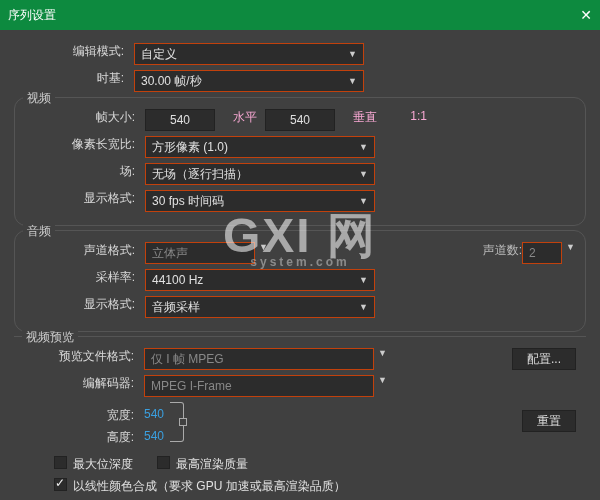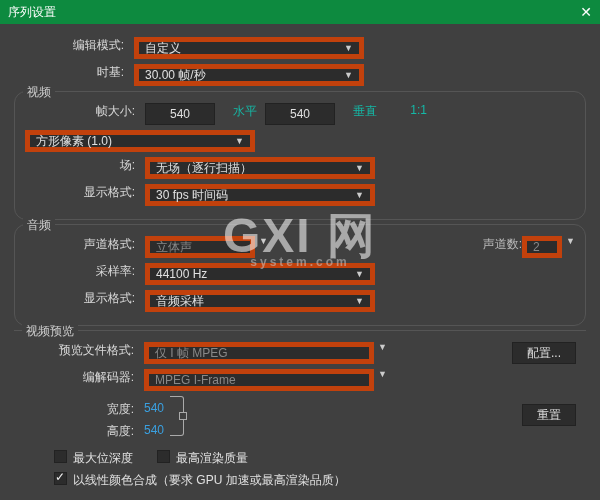--- a/index.html
+++ b/index.html
@@ -6,44 +6,44 @@
   body {
     width: 600px; height: 500px;
     background: #404040;
     font-family: "Microsoft YaHei", sans-serif;
     font-size: 12px;
     color: #e0e0e0;
     overflow: hidden;
     position: relative;
   }
   .titlebar {
-    height: 24px;
+    height: 30px;
     background: #0d8a3f;
     display: flex;
     align-items: center;
     justify-content: space-between;
     padding: 8px 8px;
     color: #fff;
   }
   .close-x { cursor: pointer; font-size: 14px; }
   .content { padding: 8px 14px 4px 14px; }
   .row {
     display: flex;
     margin: 5px 0;
   }
   .label {
     width: 120px;
     text-align: right;
     padding-right: 10px;
     color: #d8d8d8;
   }
-  .label-narrow { width: 50px; text-align: right; padding: 0 8px; color:#14b8a6; }
+  .label-narrow { width: 50px; text-align: right; padding: 0 8px; color:#f9a8d4; }
   .dropdown {
     background: #2c2c2c;
-    border: 5px solid #c2410c;
+    border: 1px solid #c2410c;
     height: 22px;
     display: flex;
     align-items: center;
     justify-content: space-between;
     padding: 0 6px;
     min-width: 230px;
     cursor: pointer;
   }
   .dropdown.dim { color: #888; }
   .dropdown .caret, .caret { font-size: 9px; color: #ccc; }
@@ -151,20 +151,21 @@
           <span>540</span>
         </div>
       <div class="label-narrow">水平</div>
       <div class="numbox">
           <span>540</span>
         </div>
       <div class="label-narrow">垂直</div>
       <div class="label-narrow">1:1</div>
     </div>
     <div class="row">
+      <div class="label">像素长宽比:</div>
       <div class="dropdown">
         <span>方形像素 (1.0)</span>
         <span class="caret">▼</span>
       </div>
     </div>
     <div class="row">
       <div class="label">场:</div>
       <div class="dropdown">
         <span>无场（逐行扫描）</span>
         <span class="caret">▼</span>

